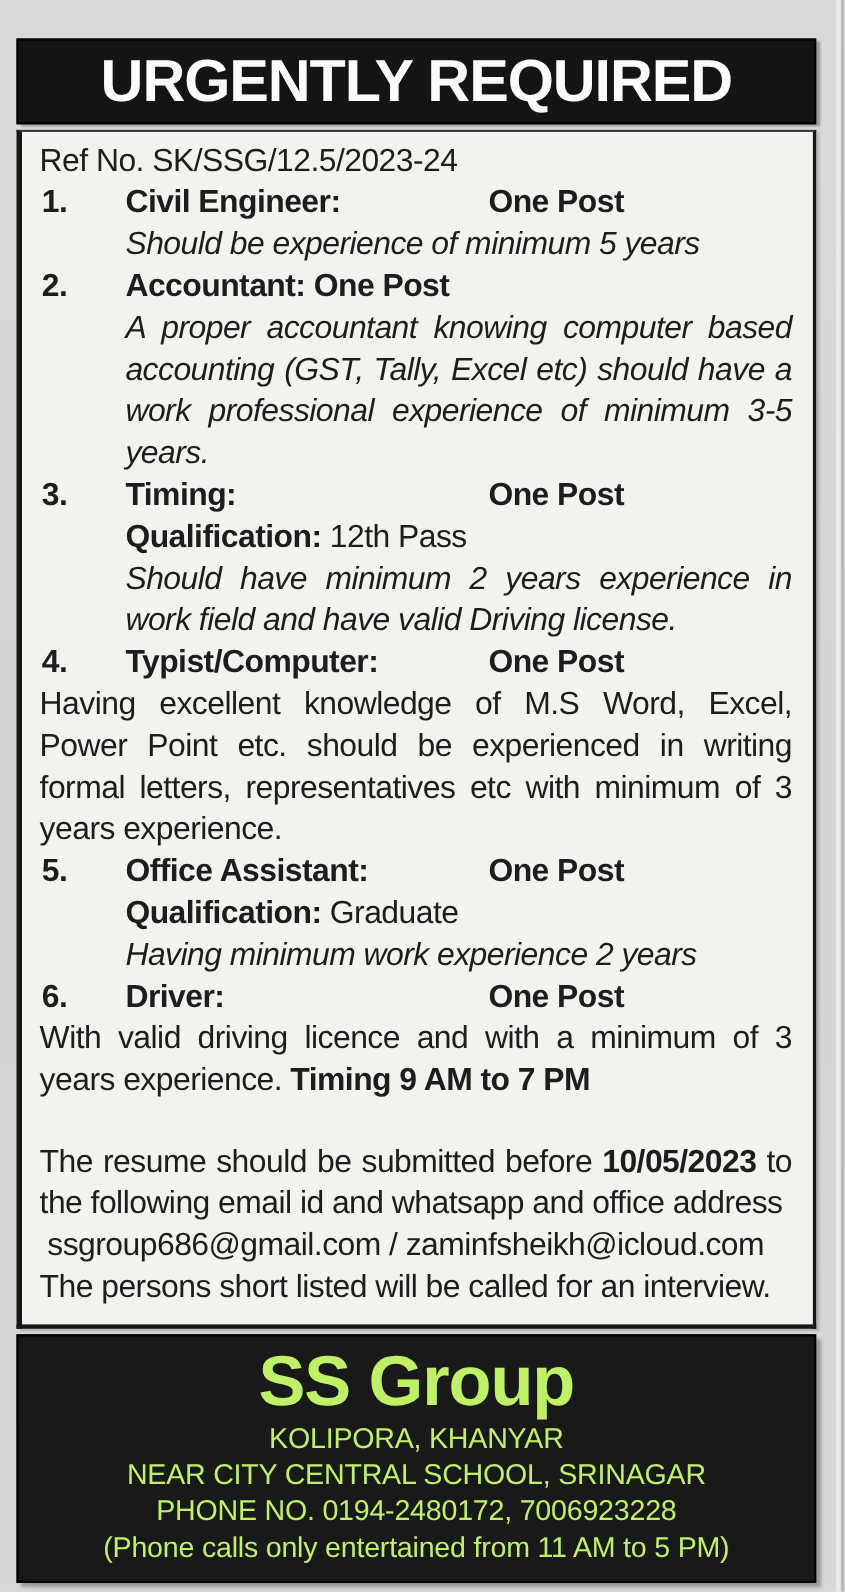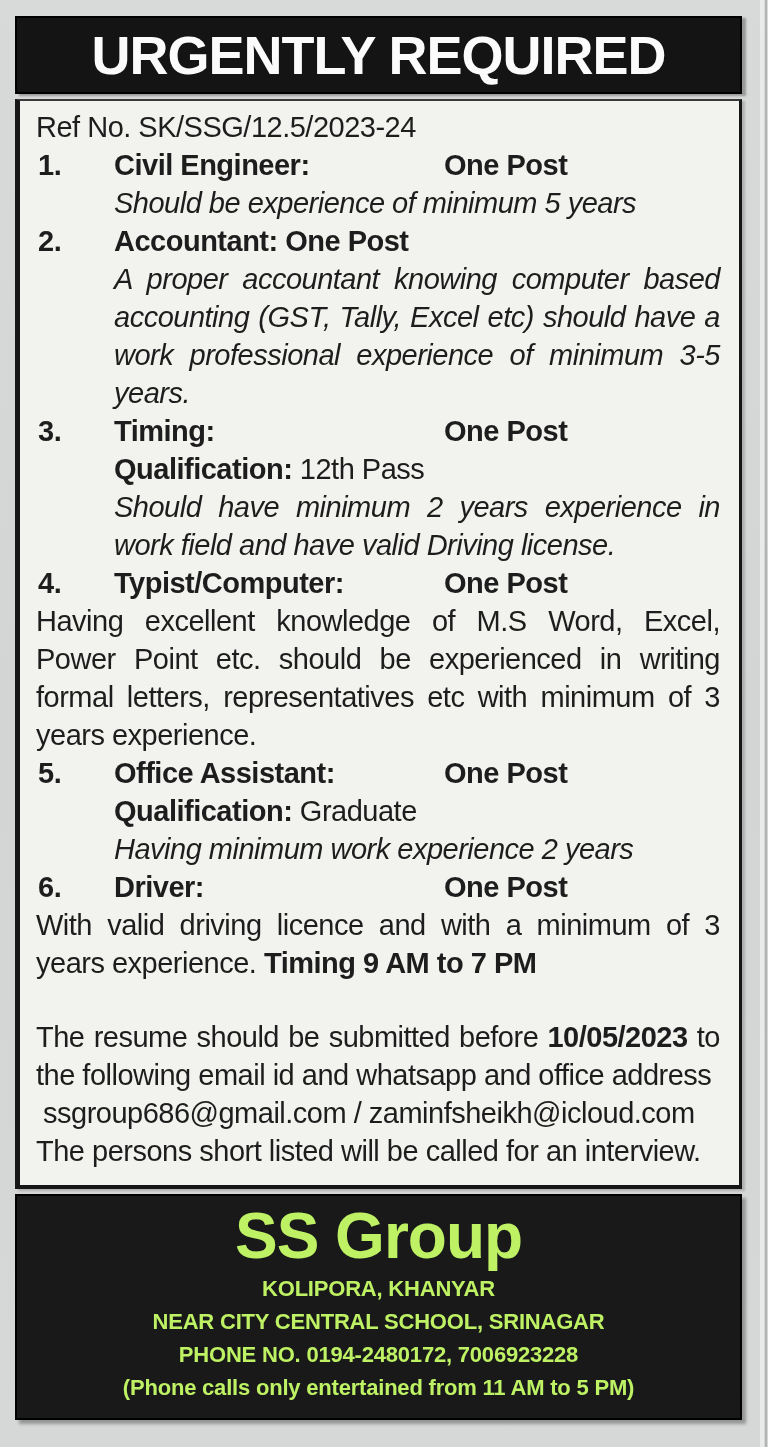--- a/index.html
+++ b/index.html
@@ -22,21 +22,21 @@
     position: absolute; top: 0; bottom: 0; right: 4px; width: 4px;
     background: #e9eae9;
   }
   .col-rule-dark {
     position: absolute; top: 0; bottom: 0; right: 1px; width: 2px;
     background: #b2b4b3;
   }
   .ad {
     position: absolute;
     left: 15px;
-    top: 16px;
+    top: 35px;
     width: 727px;
   }
   .header-bar {
     background: #141414;
     border: 2px solid #000;
     height: 74px;
     text-align: center;
     box-shadow: 4px 2px 2px rgba(0,0,0,0.30);
   }
   .header-bar .title {
@@ -115,22 +115,22 @@
     padding: 4px 8px 14px 8px;
     box-shadow: 4px 4px 3px rgba(0,0,0,0.30);
   }
   .company {
     font-size: 64px;
     font-weight: bold;
     line-height: 72px;
     letter-spacing: -1px;
   }
   .footer-line {
-    font-size: 22px;
-    font-weight: bold;
+    font-size: 26px;
+    font-weight: normal;
     line-height: 33px;
     letter-spacing: -0.2px;
   }
 </style>
 </head>
 <body>
 
 <div class="page">
   <div class="col-rule-light"></div>
   <div class="col-rule-dark"></div>

